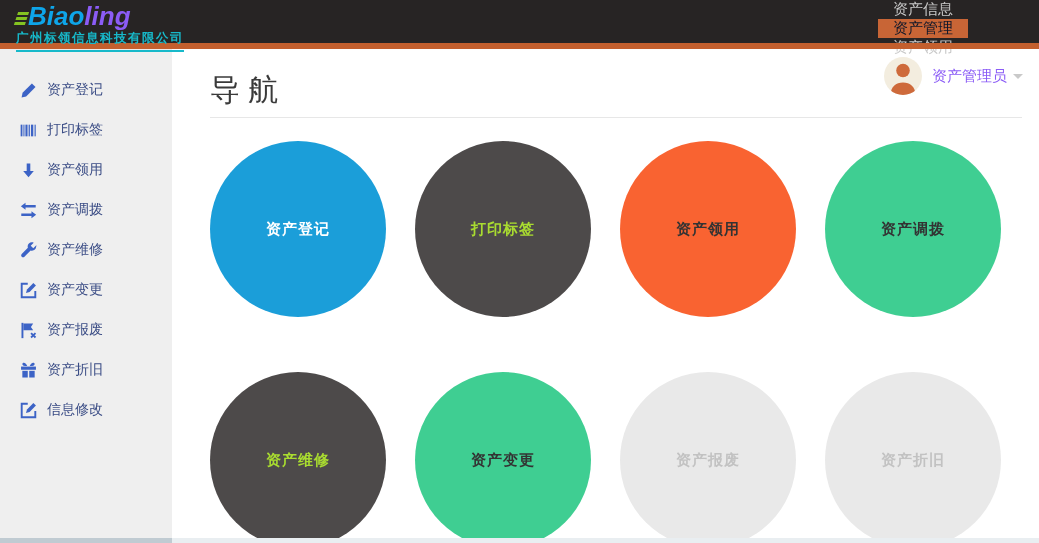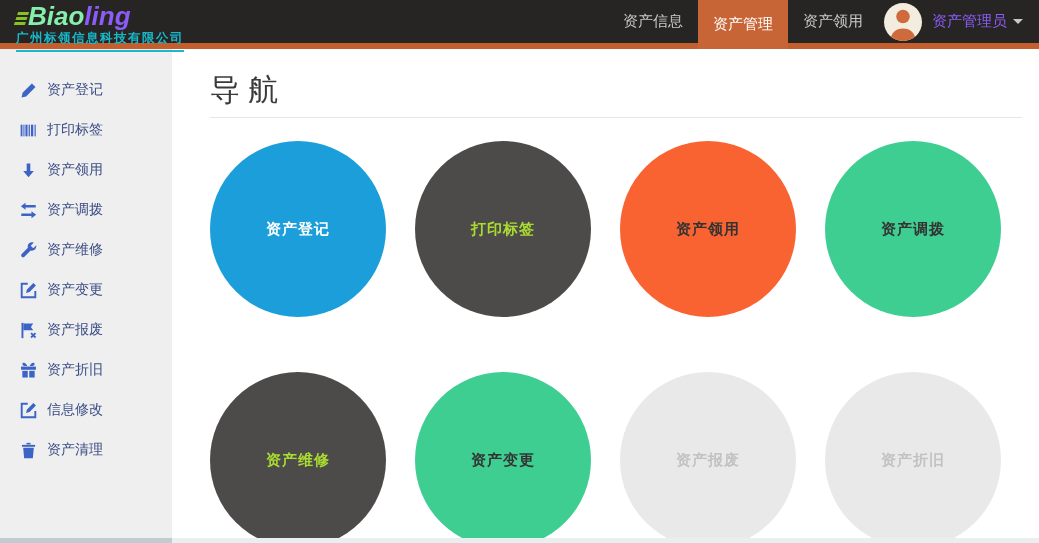--- a/index.html
+++ b/index.html
@@ -43,53 +43,54 @@
   .brand::before {
     content: "";
     display: inline-block;
     width: 11px;
     height: 13px;
     margin-right: 1px;
     background: linear-gradient(#84C321 0 3px, transparent 3px 5px,
                 #84C321 5px 8px, transparent 8px 10px, #84C321 10px 13px);
     transform: skewX(-18deg);
   }
-  .brand-green { color: #86efac; }
+  .brand-green { color: #0ea5e9; }
   .brand-cyan  { color: #8b5cf6; }
   .brand-sub {
     margin-top: 1px;
     font-size: 12.5px;
     font-weight: bold;
     color: #17B9CA;
     letter-spacing: 1.5px;
     border-bottom: 2px solid #17B9CA;
     padding-bottom: 3px;
     align-self: flex-start;
     white-space: nowrap;
   }
   .top-nav {
     margin-left: auto;
     display: flex;
     align-items: flex-start;
     height: 49px;
+    flex-direction: column;
   }
   .nav-item {
     height: 43px;
     display: flex;
     align-items: center;
     padding: 0 15px;
     font-size: 15px;
     color: #C9C9C9;
     cursor: pointer;
     white-space: nowrap;
   }
   .nav-item.active {
     height: 49px;
     background: #C86536;
-    color: #ffffff;
+    color: #0f172a;
     z-index: 7;
   }
   .user-block {
     display: flex;
     align-items: center;
     height: 43px;
     padding: 0 16px 0 6px;
     cursor: pointer;
   }
   .avatar {
@@ -319,30 +320,20 @@
     <div class="side-item">
       <span class="side-icon">
         <svg viewBox="0 0 16 16">
           <path d="M15.3 8.5h-1.8v4.8H2.5V2.5h4.8V.7H.7v14.6h14.6z"></path>
           <path d="M5.6 10.4l1-3.4 6-6 2.4 2.4-6 6z"></path>
         </svg>
       </span>
       <span class="side-label">信息修改</span>
     </div>
 
-    <div class="side-item">
-      <span class="side-icon">
-        <svg viewBox="0 0 16 16">
-          <path d="M6.1.8h3.8v1.5H6.1z"></path>
-          <rect x="1.8" y="2.7" width="12.4" height="1.8"></rect>
-          <path d="M3 5.5h10l-.9 9.7H3.9z"></path>
-        </svg>
-      </span>
-      <span class="side-label">资产清理</span>
-    </div>
 
   </div>
 
   <div class="main">
     <div class="page-title">导 航</div>
     <div class="title-divider"></div>
 
     <div class="circle-row">
       <div class="nav-circle" style="background: rgb(27, 158, 217); color: rgb(255, 255, 255);">资产登记</div>
       <div class="nav-circle" style="background: rgb(77, 74, 74); color: rgb(169, 220, 48);">打印标签</div>

